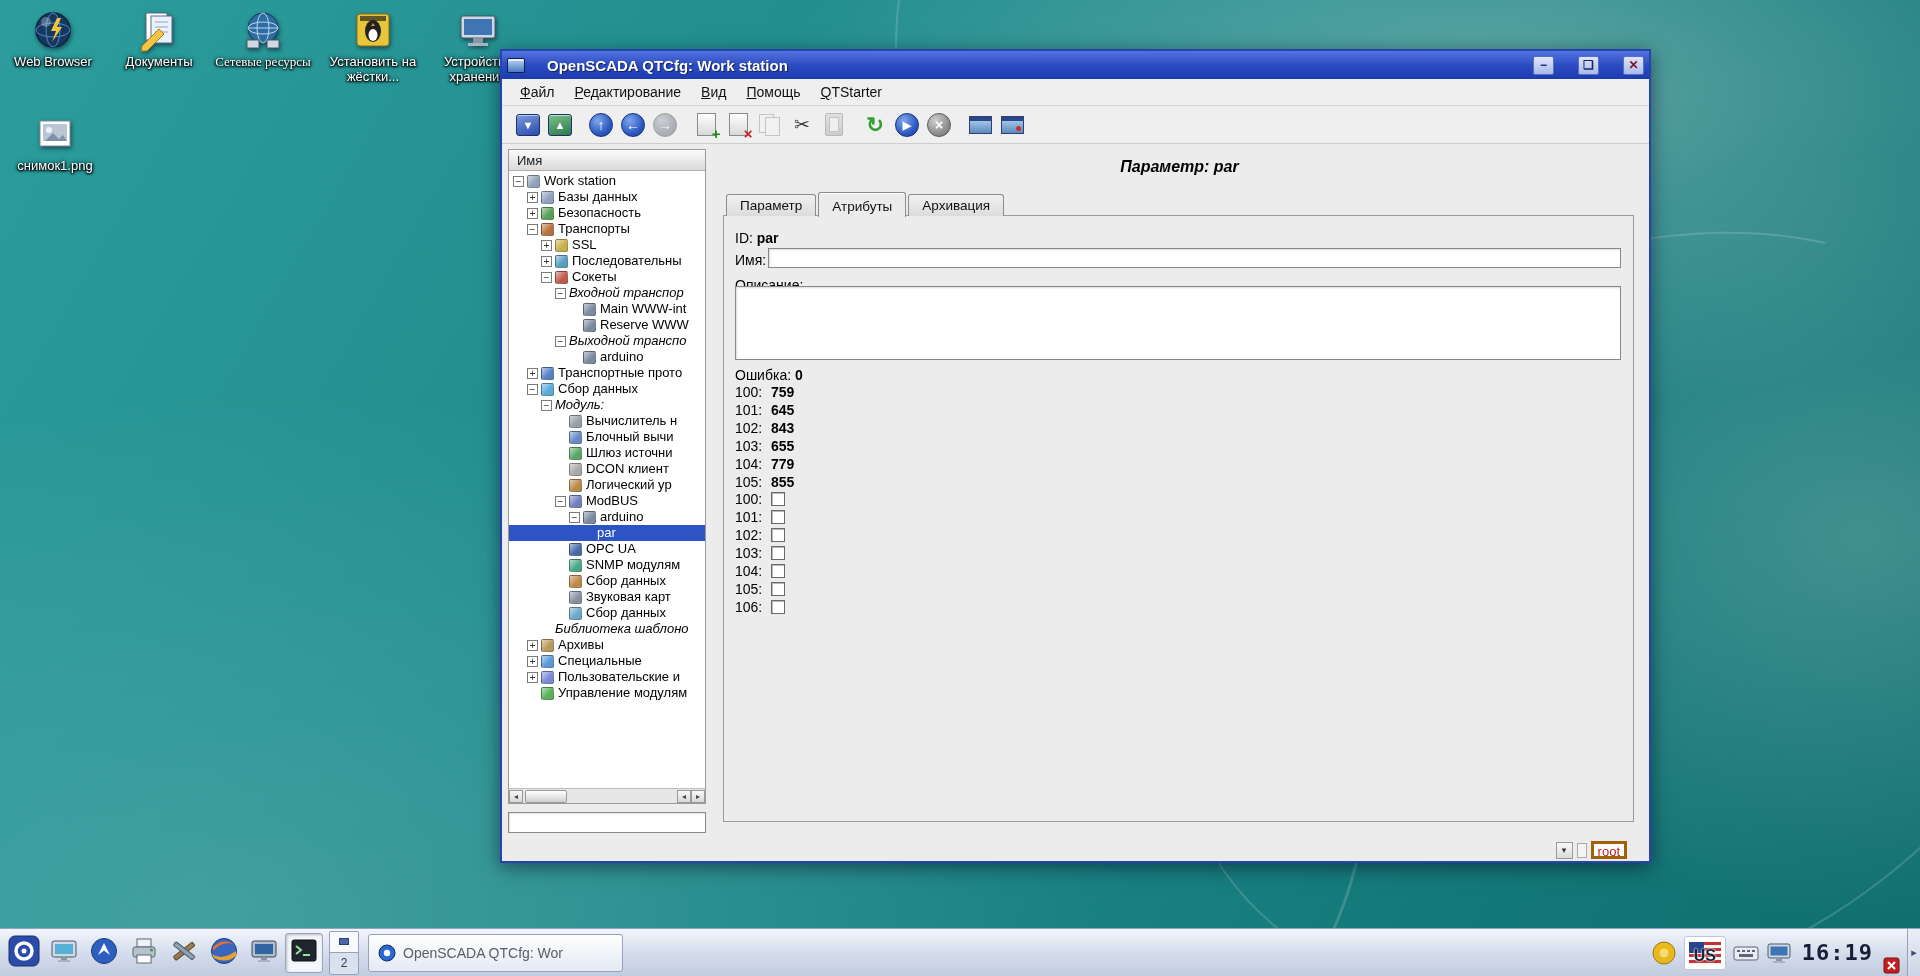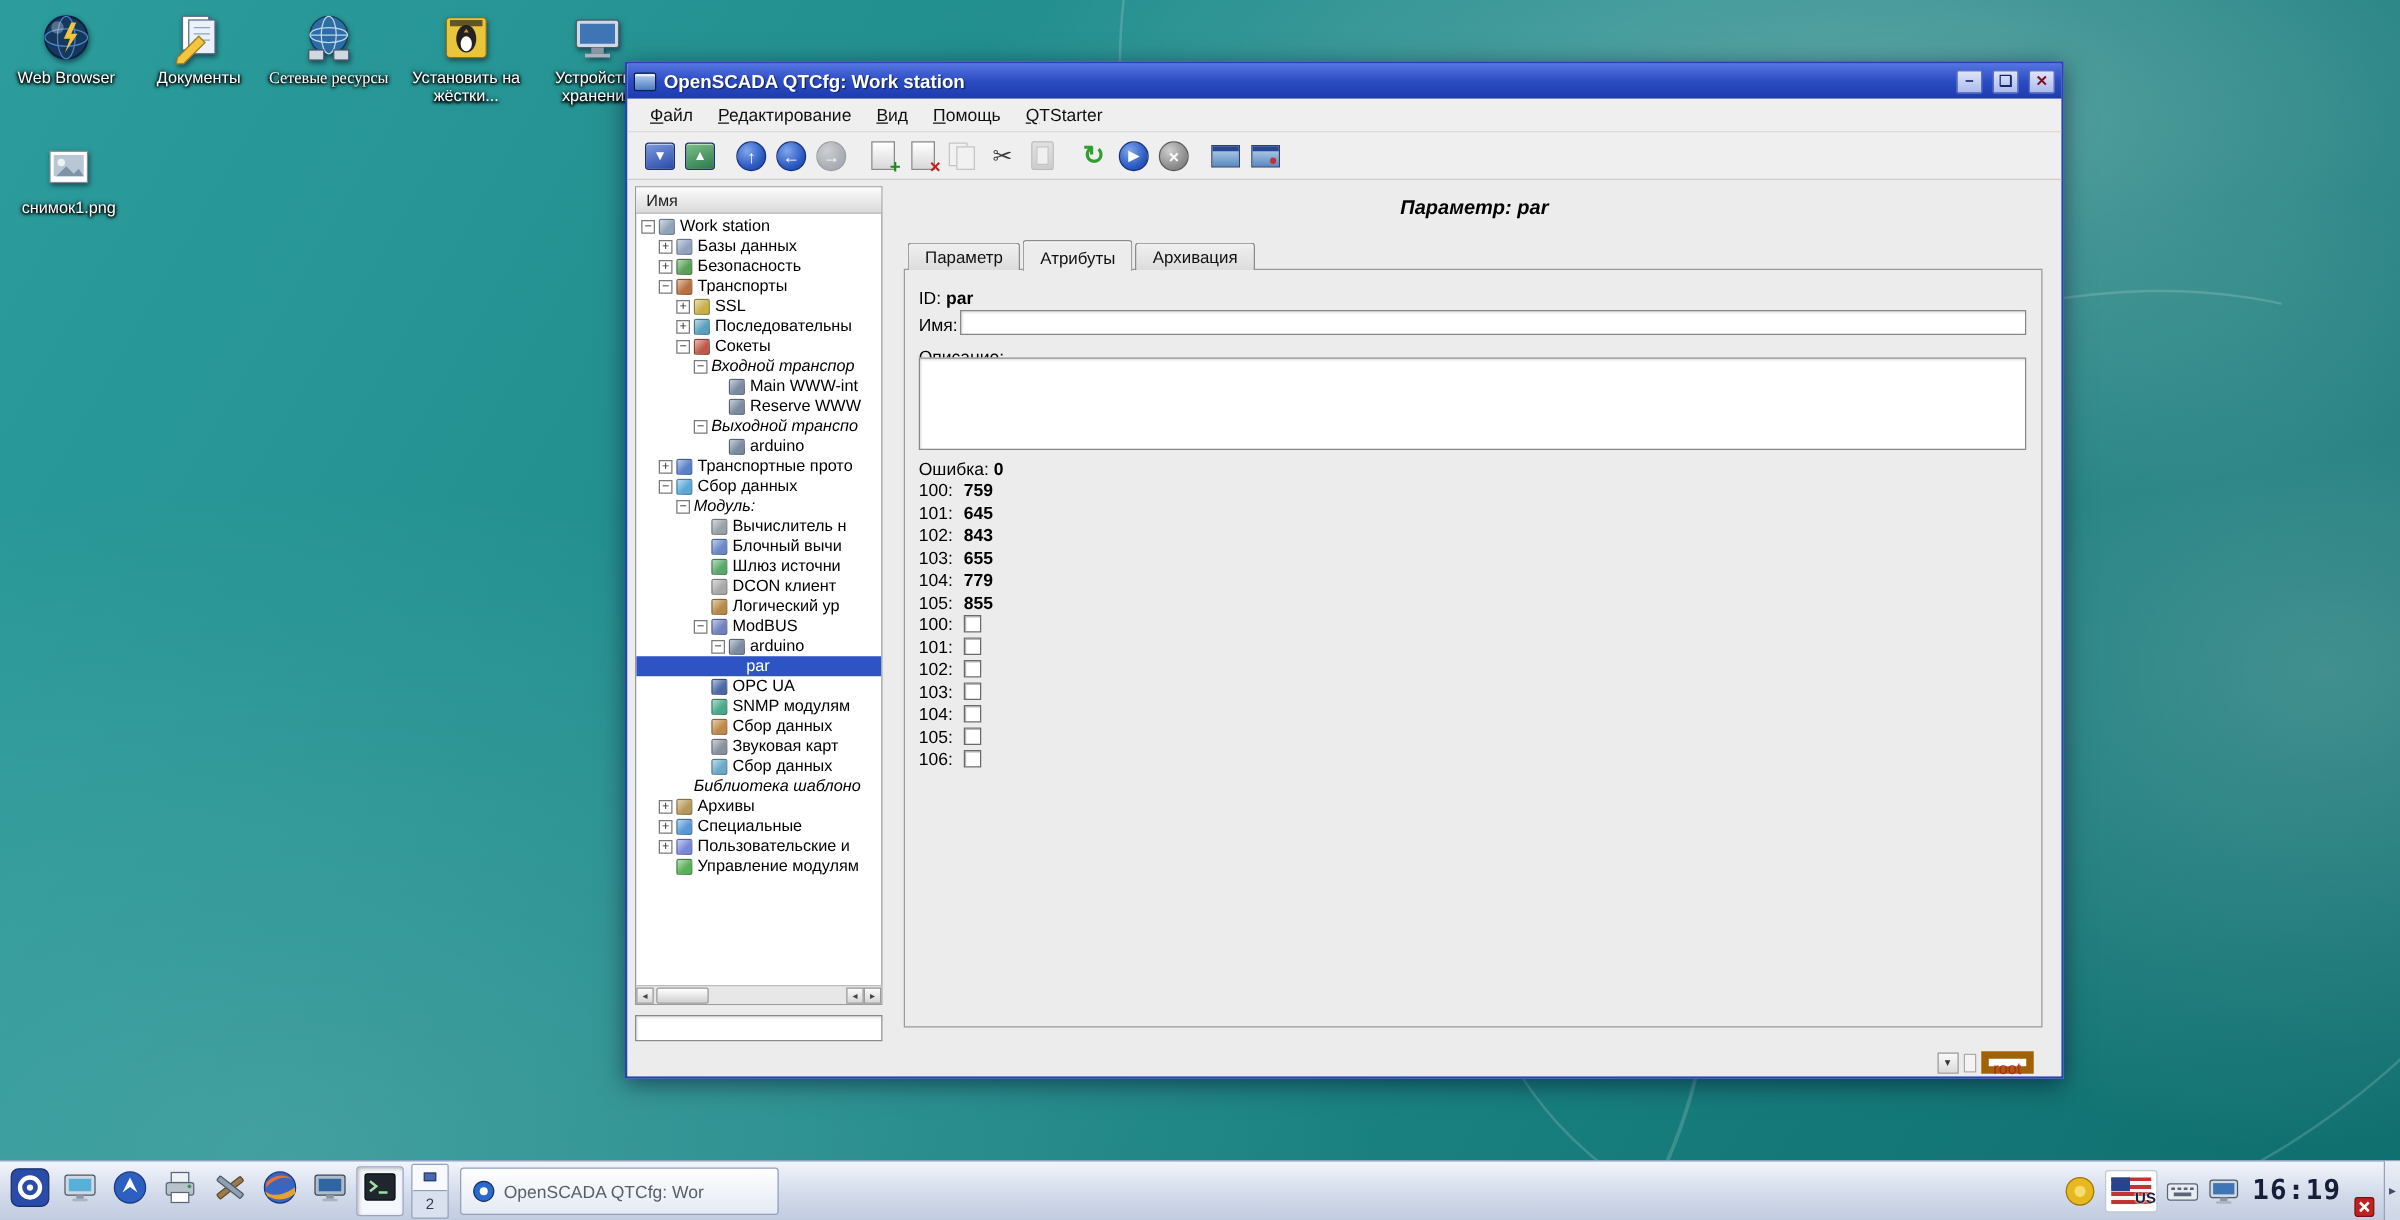--- a/index.html
+++ b/index.html
@@ -21,21 +21,21 @@
   
   .dicon { position:absolute; width:96px; text-align:center; cursor:pointer; }
   .dicon .ic { width:44px; height:44px; margin:0 auto; filter:drop-shadow(1px 2px 2px rgba(0,0,20,.5)); }
   .dicon .lbl { margin-top:2px; font-size:13px; color:#fff; line-height:15px;
     text-shadow:1px 1px 2px #000, -1px 1px 2px #000, 0 0 4px #000; }
 
   
   .window { position:absolute; left:500px; top:49px; width:1151px; height:814px;
     border:2px solid #2643ae; background:#ececec; box-shadow:0 4px 18px rgba(0,0,30,.5);
     display:flex; flex-direction:column; }
-  .titlebar { height:28px; flex:none; display:flex; align-items:center; gap:6px; padding:0 5px;
+  .titlebar { height:28px; flex:none; display:flex; align-items:center; gap:22px; padding:0 5px;
     background:linear-gradient(180deg,#5474e2 0%, #2c4cc2 50%, #1d3bb0 100%); }
   .app-ico { width:18px; height:15px; border:1px solid #0e1e4e; border-radius:2px;
     background:linear-gradient(#bcd4f2,#4a7ac2); box-shadow:inset 0 2px 0 #e6f0fa; flex:none; }
   .title-text { flex:1; color:#fff; font-size:15px; font-weight:bold; text-shadow:1px 1px 1px rgba(0,0,0,.55);
     white-space:nowrap; overflow:hidden; }
   .tb-ctl { width:21px; height:19px; margin-left:2px; border:1px solid #5b6fc2; border-radius:2px;
     background:linear-gradient(#dfe6fa,#a9b9ea); color:#15266e; font-size:12px; line-height:16px;
     text-align:center; font-weight:bold; flex:none; cursor:pointer; }
   .tb-ctl.close { color:#7c1020; }
 
@@ -111,21 +111,21 @@
   .attr-row { position:absolute; left:11px; height:16px; display:flex; align-items:center; font-size:14px; }
   .attr-row .al { width:36px; }
   .checkbox { width:14px; height:14px; background:#fff; border:1px solid #6a6a6a;
     box-shadow:inset 1px 1px 0 #b8b8b8; cursor:pointer; }
 
   .statusbar { position:absolute; left:0; right:0; bottom:0; height:22px; display:flex;
     justify-content:flex-end; align-items:center; gap:4px; padding-right:22px; }
   .combo { width:17px; height:17px; border:1px solid #9a9a9a; background:linear-gradient(#fafafa,#dadada);
     font-size:9px; line-height:15px; text-align:center; color:#333; cursor:pointer; }
   .mini-box { width:10px; height:15px; border:1px solid #ababab; background:#f4f4f4; }
-  .root-badge { min-width:36px; height:18px; border:6px solid #a16207; color:#c02020; background:#fff;
+  .root-badge { min-width:36px; height:18px; border:3px solid #a16207; color:#c02020; background:#fff;
     font-size:13px; line-height:16px; text-align:center; padding:0 4px; cursor:pointer; }
 
   
   .taskbar { position:absolute; left:0; bottom:0; width:1920px; height:48px;
     background:linear-gradient(#f2f5fb,#d3dbeb 55%, #c2cce0); border-top:1px solid #93a3c4;
     display:flex; align-items:center; padding-left:4px; }
   .launcher { width:38px; height:40px; display:flex; align-items:center; justify-content:center;
     margin:0 1px; cursor:pointer; border-radius:3px; }
   .launcher.pressed { background:#f4f7fb; border:1px solid #9aa6c0; box-shadow:inset 1px 1px 3px rgba(0,0,0,.25); }
   .pager { width:30px; height:44px; border:1px solid #96a2bc; margin:0 5px; display:flex; flex-direction:column;
@@ -137,21 +137,21 @@
   .task-btn { width:255px; height:38px; margin-left:4px; border:1px solid #96a2bc; border-radius:3px;
     background:linear-gradient(#fefefe,#e4eaf4); display:flex; align-items:center; gap:7px; padding:0 9px;
     font-size:14px; color:#5a5f66; cursor:pointer; white-space:nowrap; overflow:hidden; }
   .tray { margin-left:auto; display:flex; align-items:center; gap:7px; height:48px; }
   .tray-ic { display:flex; align-items:center; justify-content:center; cursor:pointer; }
   .flag-tile { width:42px; height:34px; border:1px solid #c2c8d2; border-radius:3px; background:#fff;
     position:relative; overflow:hidden; cursor:pointer; }
   .flag-stripes { position:absolute; left:4px; top:5px; right:4px; bottom:5px;
     background:repeating-linear-gradient(180deg,#c23434 0 3px,#f4f4f4 3px 6px); }
   .flag-canton { position:absolute; left:4px; top:5px; width:15px; height:11px; background:#27448e; }
-  .flag-label { position:absolute; left:0; right:0; bottom:4px; text-align:right; font-size:12px; font-weight:bold;
+  .flag-label { position:absolute; left:0; right:0; bottom:4px; text-align:center; font-size:16px; font-weight:bold;
     color:#18223c; text-shadow:0 0 2px #fff, 0 0 2px #fff; }
   .tray-clock { font-family:"DejaVu Sans Mono", monospace; font-size:22px; font-weight:bold; color:#161f38;
     letter-spacing:1px; padding:0 3px; cursor:pointer; }
   .corner-red { align-self:flex-end; margin-bottom:3px; cursor:pointer; }
   .panel-hide { width:13px; height:48px; border-left:1px solid #96a2bc; background:linear-gradient(#eaeef6,#ccd5e6);
     display:flex; align-items:center; justify-content:center; color:#3c4c6e; font-size:11px; cursor:pointer; }
 </style>
 </head>
 <body>
 

